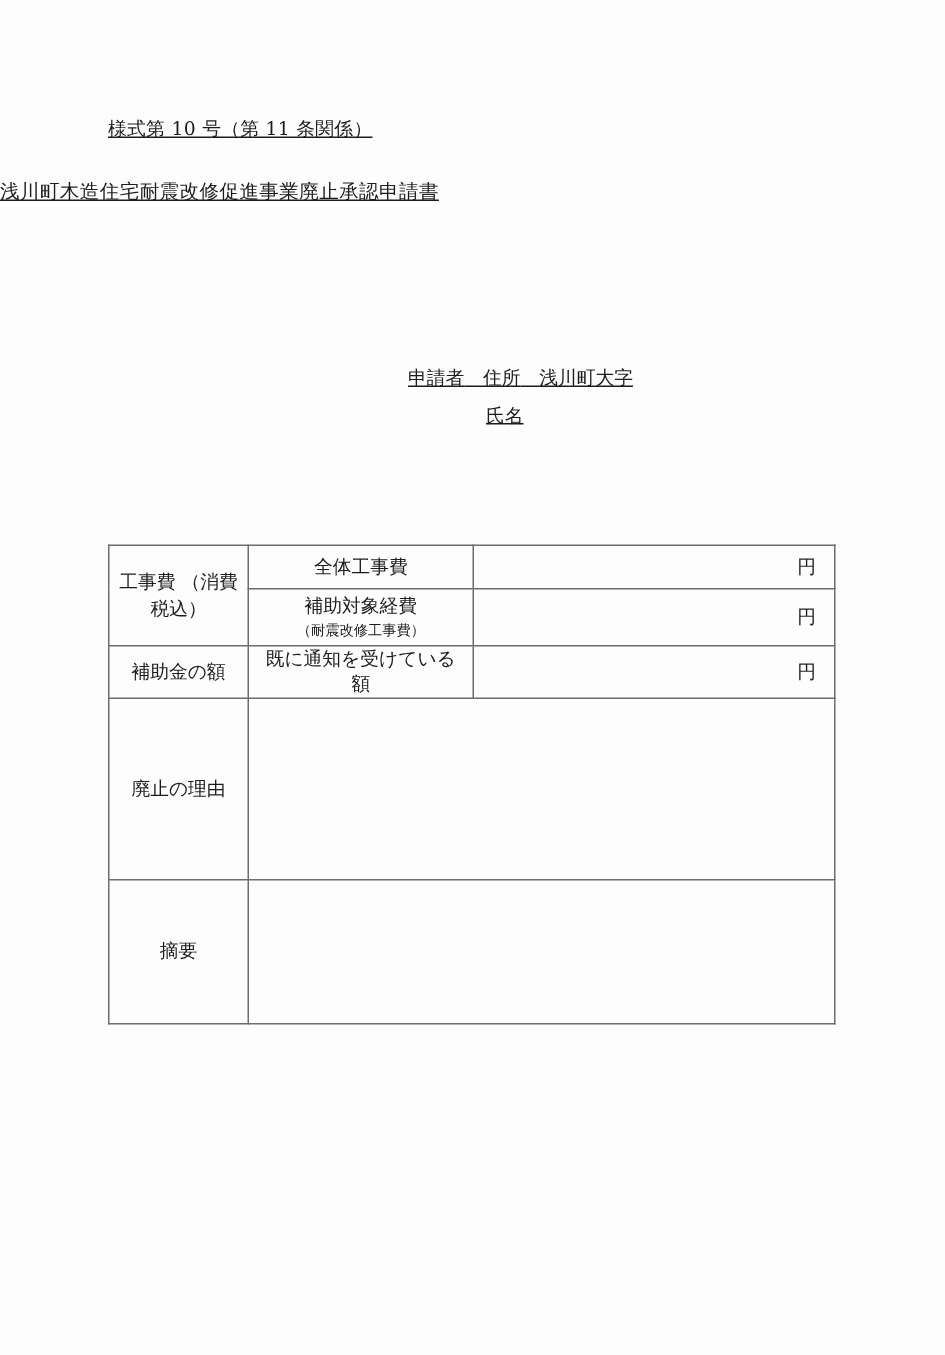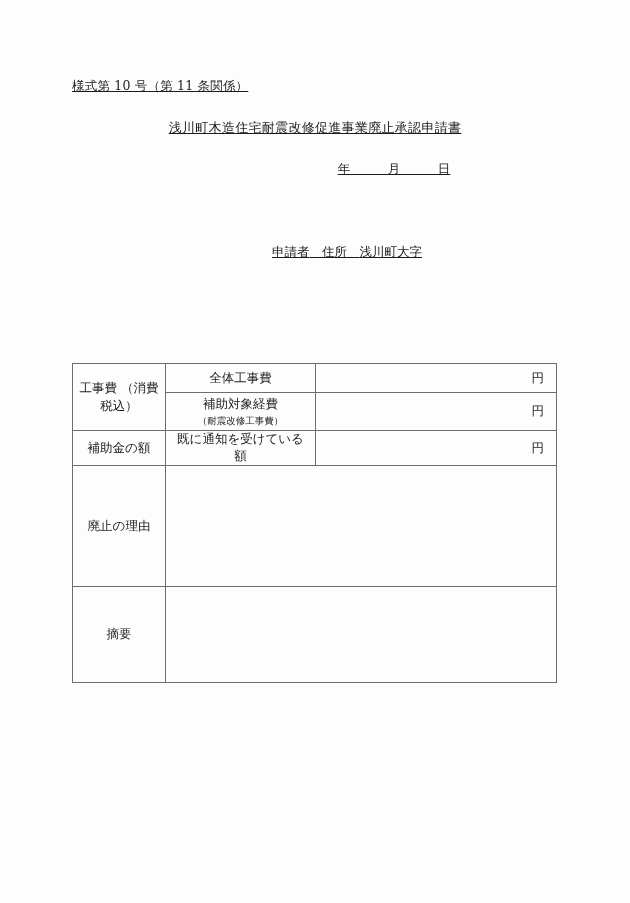--- a/index.html
+++ b/index.html
@@ -25,21 +25,20 @@
   
   .abs { position: absolute; white-space: pre; text-decoration: underline; }
   .form-no {
     left: 72px; top: 78px;
     font-size: 12.5px;
     letter-spacing: 0.2px;
   }
   .doc-title {
     left: 0; top: 119px;
     width: 630px;
-    text-align: center;
     font-size: 13px;
     letter-spacing: 0.3px;
   }
   .date-line {
     left: 0; top: 161px;
     width: 630px;
     text-align: center;
     padding-left: 158px;
     box-sizing: border-box;
     font-size: 12.5px;
@@ -108,24 +107,23 @@
 </style>
 </head>
 <body>
 
 <div class="page">
 
   <div class="abs form-no">様式第 10 号（第 11 条関係）</div>
 
   <div class="abs doc-title">浅川町木造住宅耐震改修促進事業廃止承認申請書</div>
 
-  <div class="abs date-line">年　　　月　　　日</div>
 
 
-  <div class="abs applicant"><span>申請者</span>　<span>住所</span>　<span>浅川町大字</span></div>
+  <div class="abs applicant"><span>申請者</span>　<span>住所</span>　<span>浅川町大字</span><span class="row2">氏名</span></div>
 
 
   <table class="form-table">
     <colgroup>
       <col class="col-a">
         <col class="col-b">
         <col class="col-c">
     </colgroup>
     <tbody>
       <tr>

